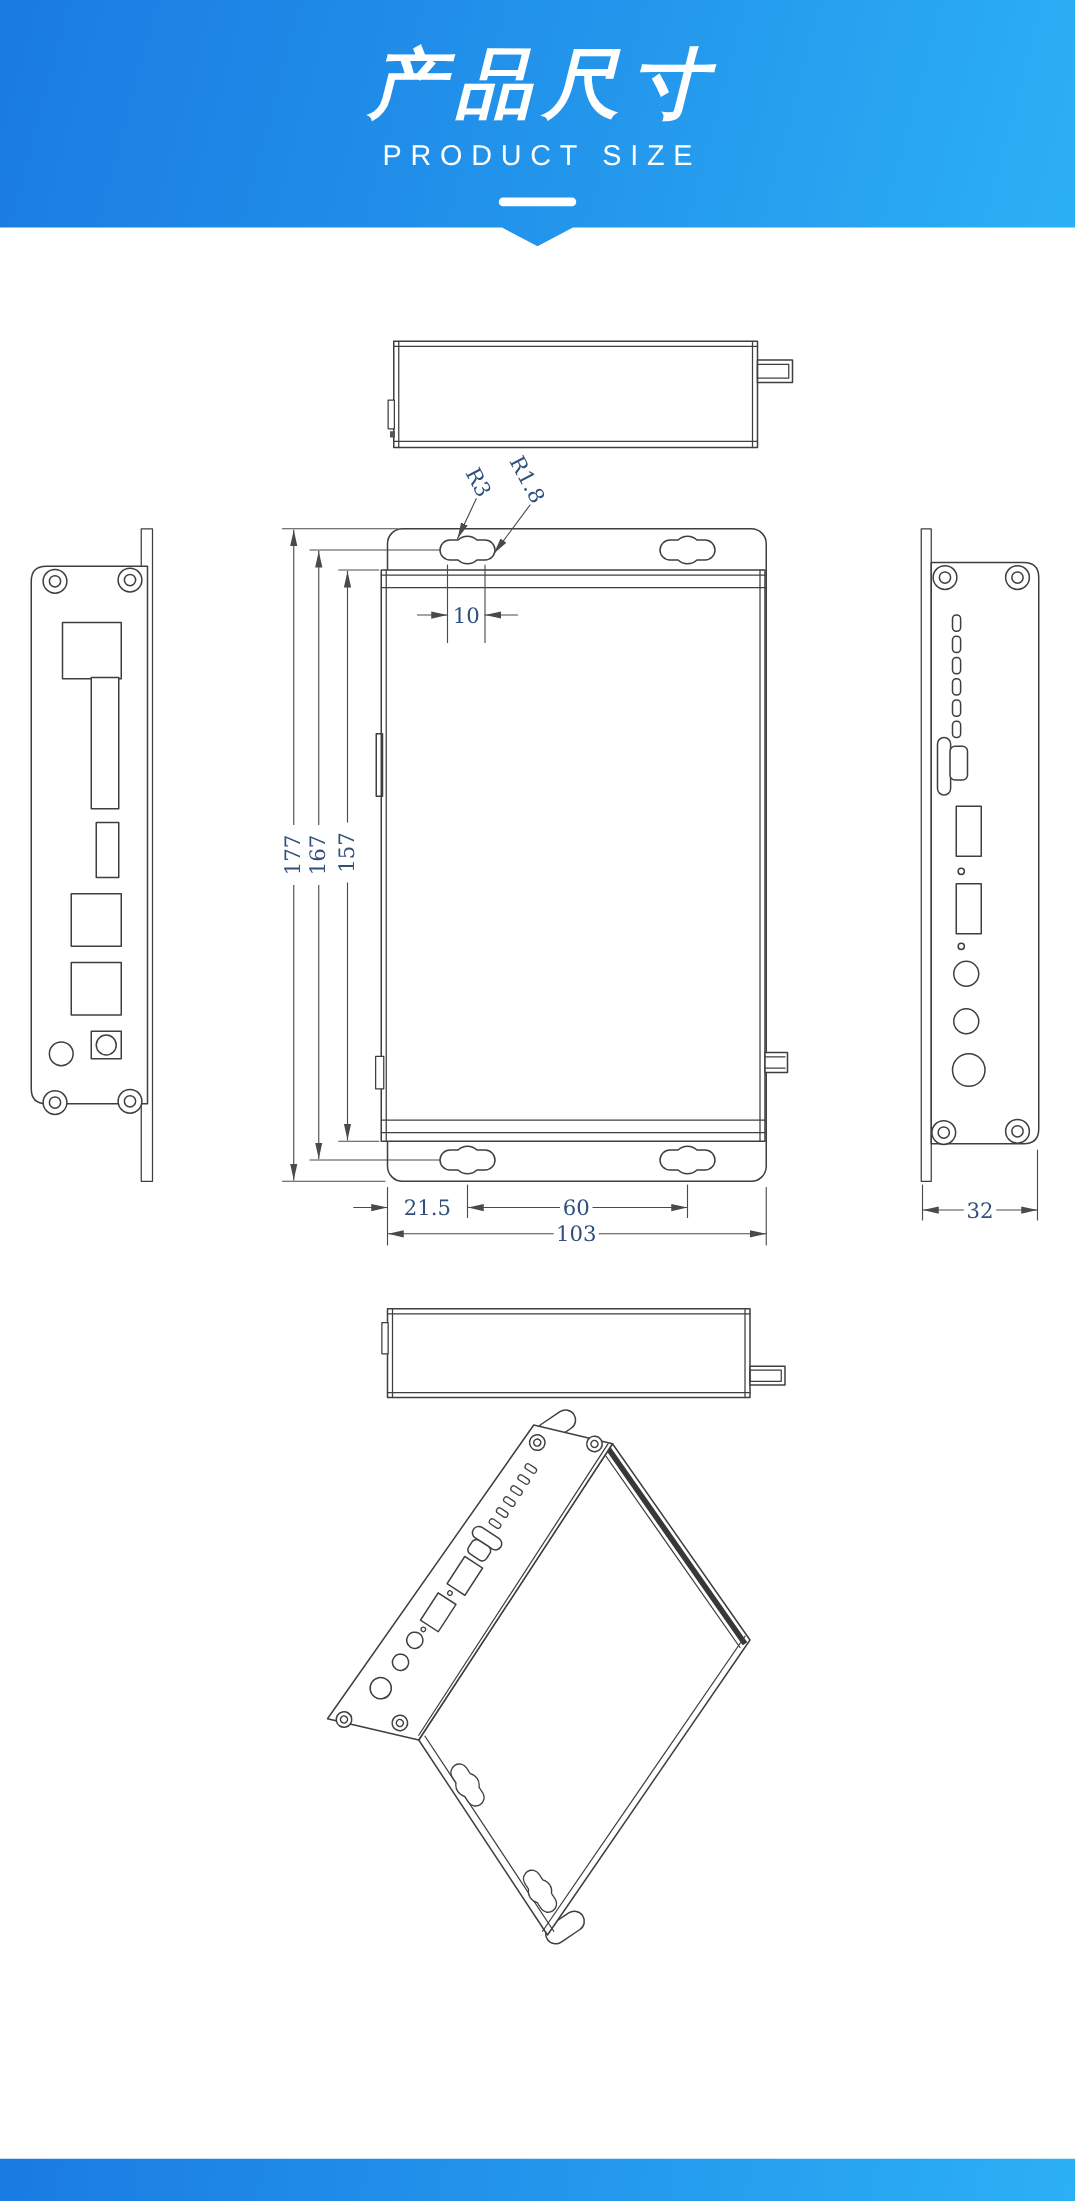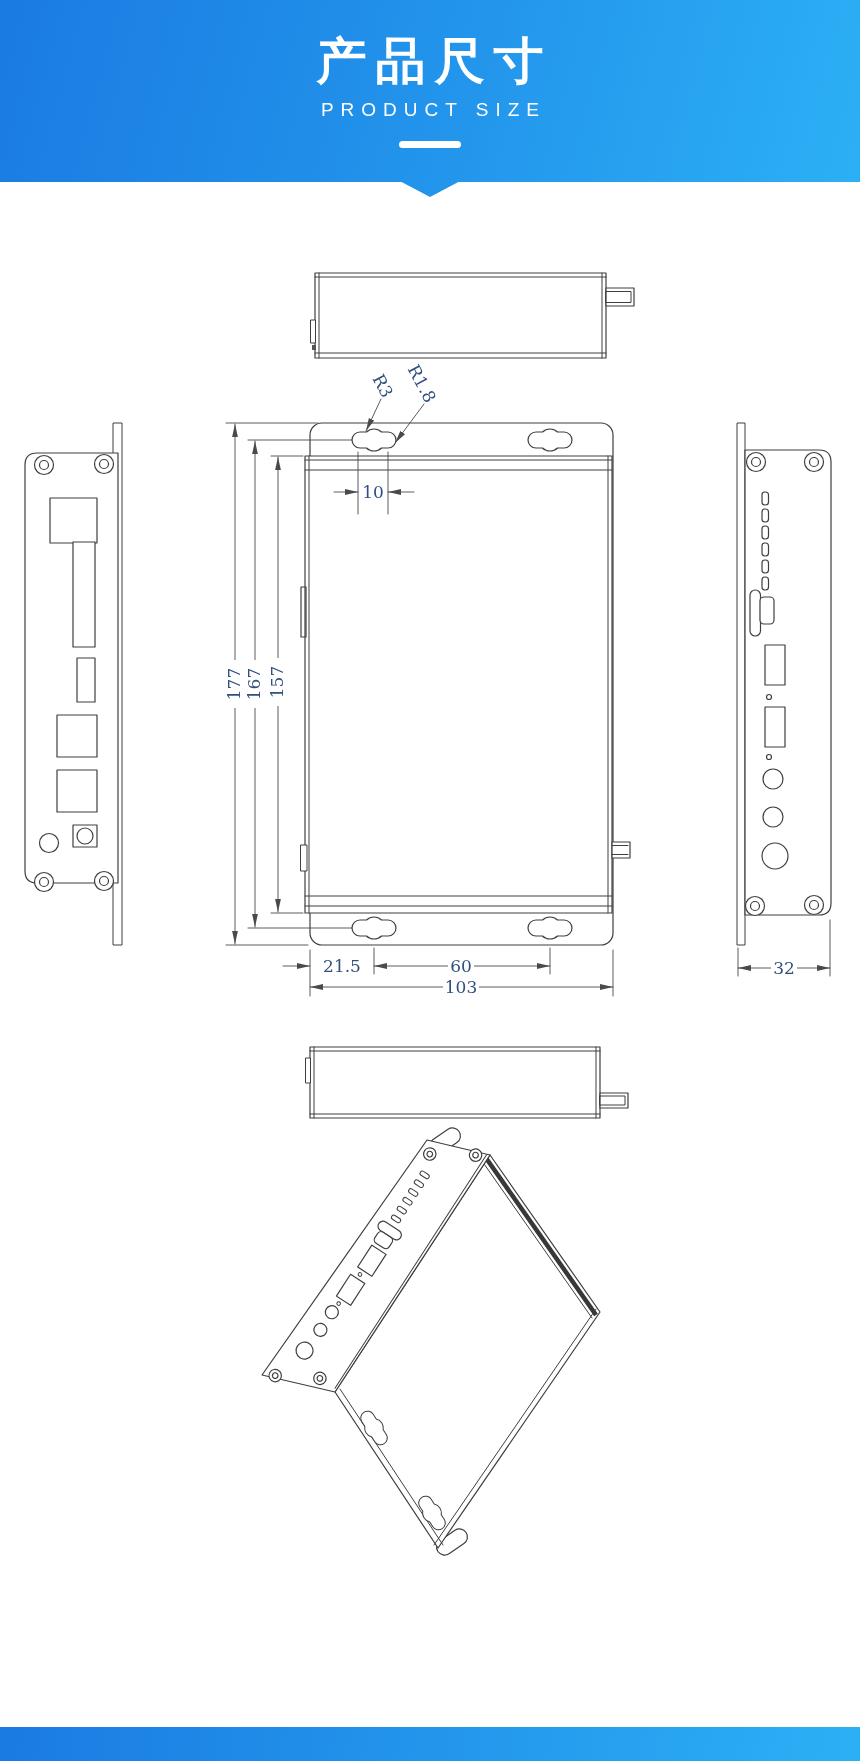--- a/index.html
+++ b/index.html
@@ -4,23 +4,23 @@
 <style>
   html,body{margin:0;padding:0;background:#fff;}
   .page{position:relative;width:860px;height:1761px;background:#fff;overflow:hidden;
         font-family:"Liberation Sans", sans-serif;}
   
   .banner{position:absolute;top:0;left:0;width:860px;height:197px;
           background:linear-gradient(105deg,#1a7be2 0%,#2396ec 55%,#2cb0f5 100%);
           clip-path:polygon(0 0,100% 0,100% 92.4%,53.3% 92.4%,50% 100%,46.7% 92.4%,0 92.4%);
           display:flex;flex-direction:column;align-items:center;box-sizing:border-box;
           padding-top:34px;}
-  .banner-title{color:#fff;font-size:50px;font-weight:700;letter-spacing:9px;line-height:1.1;
-                text-indent:9px;}
-  .banner-sub{color:#fff;font-size:19px;font-weight:400;letter-spacing:7px;margin-top:10px;
+  .banner-title{color:#fff;font-size:61px;font-weight:700;letter-spacing:9px;line-height:1.1;
+                text-indent:9px;font-style:italic;}
+  .banner-sub{color:#fff;font-size:23px;font-weight:400;letter-spacing:7px;margin-top:10px;
               text-indent:7px;}
   .banner-bar{width:62px;height:7px;border-radius:4px;background:#fff;margin-top:20px;}
   
   .footer{position:absolute;left:0;bottom:0;width:860px;height:34px;
           background:linear-gradient(100deg,#1a7be2 0%,#2cb0f5 100%);}
   
   svg.draw{position:absolute;top:0;left:0;}
   .ln{fill:none;stroke:#3f3f3f;stroke-width:1.2;stroke-linejoin:round;stroke-linecap:round;}
   .lnf{fill:#fff;stroke:#3f3f3f;stroke-width:1.2;stroke-linejoin:round;}
   .thin{stroke-width:1;}

